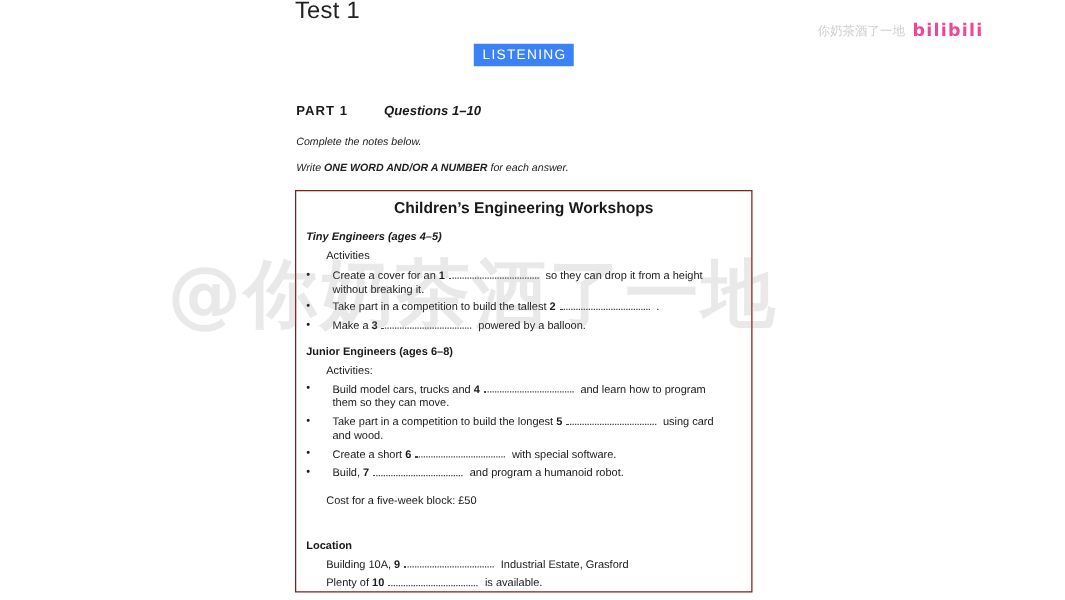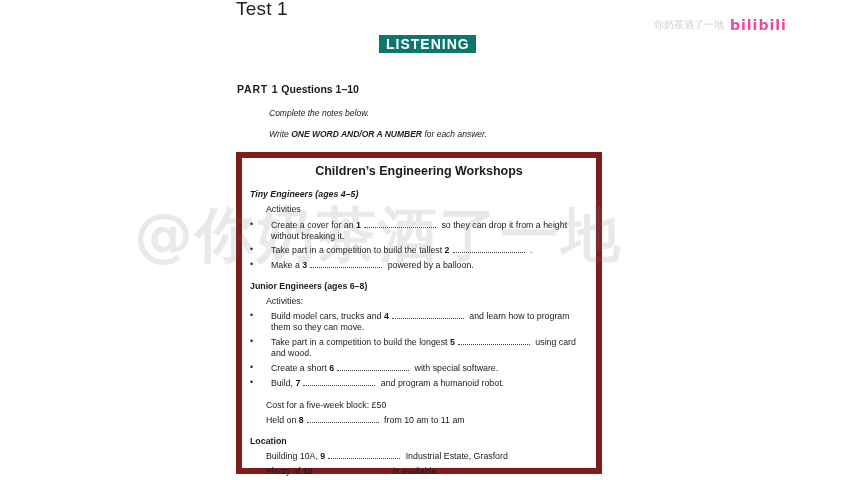--- a/index.html
+++ b/index.html
@@ -7,38 +7,38 @@
     width: 852px; height: 480px; overflow: hidden;
     background: #ffffff; position: relative;
     font-family: "Liberation Sans", sans-serif; color: #1a1a1a;
   }
   .test-title {
     position: absolute; left: 236px; top: -2px;
     font-size: 19px; color: #222; letter-spacing: 0.2px;
   }
   .section-badge {
     position: absolute; left: 379px; top: 35px;
-    background: #0f766e; color: #fff;
-    font-size: 14px; font-weight: bold; letter-spacing: 1px;
+    background: #3b82f6; color: #fff;
+    font-size: 11px; font-weight: normal; letter-spacing: 1px;
     padding: 2px 6px 2px 7px; line-height: 14px;
   }
   .part-row {
     position: absolute; left: 237px; top: 83px;
     font-size: 10.5px; font-weight: bold;
   }
   .part-label { letter-spacing: 0.8px; }
-  .part-questions { }
+  .part-questions { font-style: italic; margin-left: 26px; }
   .instr {
-    position: absolute; left: 237px; font-size: 8.5px; font-style: italic; color: #222; margin-left: 32px;
+    position: absolute; left: 237px; font-size: 8.5px; font-style: italic; color: #222;
   }
   .instr b { }
   .notes-box {
     position: absolute; left: 236px; top: 152px;
     width: 366px; height: 322px;
-    border: 6px solid #7f1d1d; box-sizing: border-box;
+    border: 1px solid #7f1d1d; box-sizing: border-box;
   }
   .notes-title {
     position: absolute; left: 0; right: 0; top: 6px;
     text-align: center; font-size: 12.5px; font-weight: bold;
   }
   .sec-head {
     position: absolute; left: 8px; font-size: 8.8px; font-weight: bold;
   }
   .line {
     position: absolute; left: 24px; font-size: 8.8px; white-space: nowrap;
@@ -126,21 +126,20 @@
     <div class="bullet-text"><span>Create a short </span><span class="qnum">6</span><span class="blank" style="width:72px;"></span><span> with special software.</span></div>
   </div>
 
   <div class="bullet-item" style="top:219px;">
     <span class="bullet-dot">•</span>
     <div class="bullet-text"><span>Build, </span><span class="qnum">7</span><span class="blank" style="width:72px;"></span><span> and program a humanoid robot.</span></div>
   </div>
 
   <div class="line" style="top:242px;">Cost for a five-week block: £50</div>
 
-  <div class="line" style="top:256px;"><span>Held on </span><span class="qnum">8</span><span class="blank" style="width:72px;"></span><span> from 10 am to 11 am</span></div>
 
   <div class="sec-head" style="top:278px;">Location</div>
 
   <div class="line" style="top:292px;"><span>Building 10A, </span><span class="qnum">9</span><span class="blank" style="width:72px;"></span><span> Industrial Estate, Grasford</span></div>
 
   <div class="line" style="top:307px;"><span>Plenty of </span><span class="qnum">10</span><span class="blank" style="width:72px;"></span><span> is available.</span></div>
 </div>
 
 <div class="watermark">@你奶茶酒了一地</div>
 <div class="corner-mark"><span>你奶茶酒了一地</span><span class="corner-logo">bilibili</span></div>

